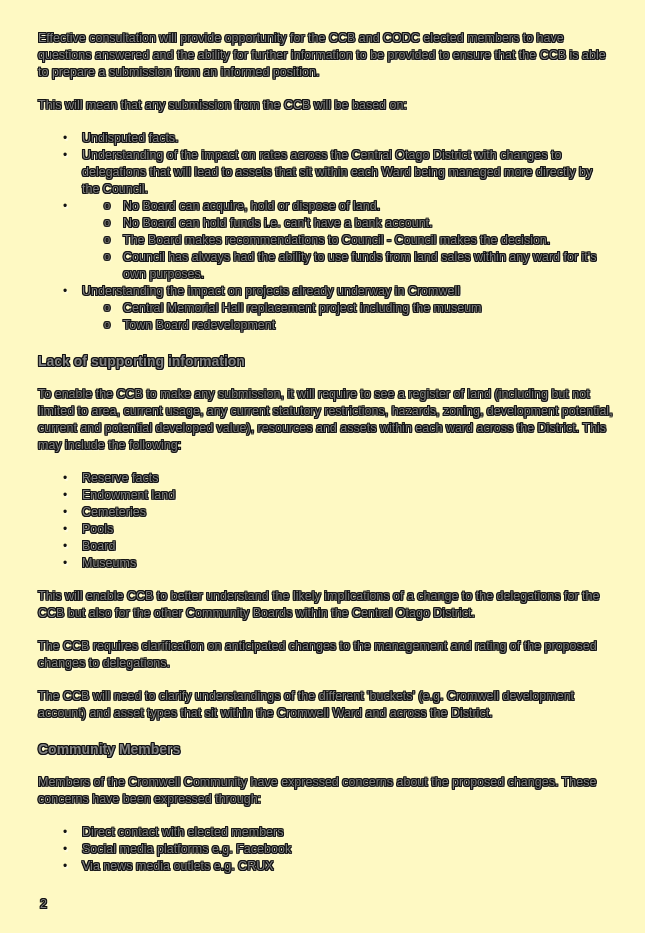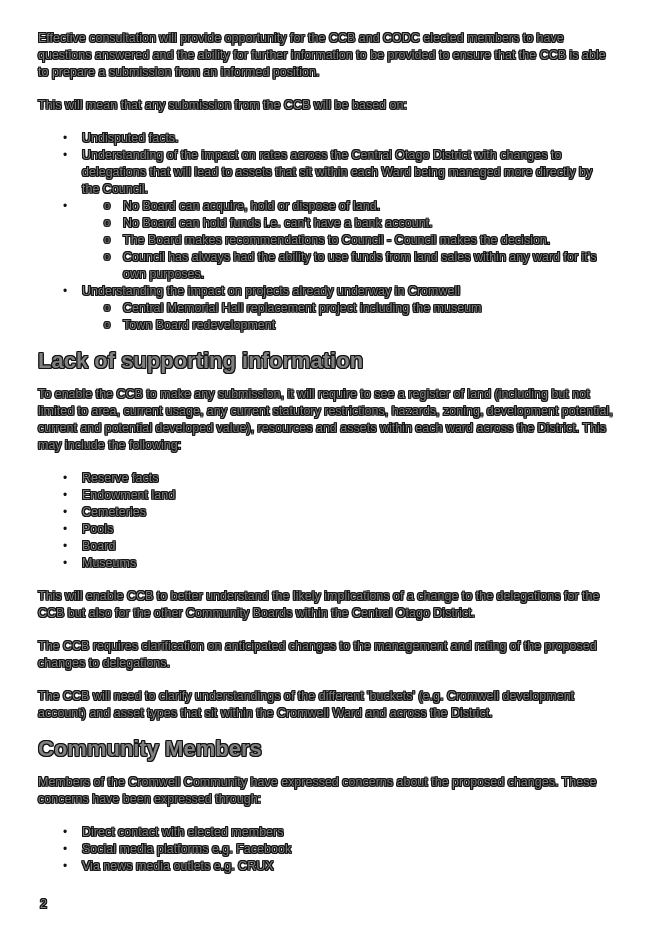--- a/index.html
+++ b/index.html
@@ -12,39 +12,39 @@
     background: #818181;
     overflow: hidden;
   }
   .page {
     position: relative;
     width: 645px;
     height: 933px;
     font-family: "Liberation Sans", sans-serif;
     font-size: 12.5px;
     line-height: 17px;
-    background: #ffffff;
+    background: #fef9c3;
   }
   .content {
     padding: 30px 32px 0 38px;
   }
   
   .emb {
     color: #818181;
     text-shadow:
       -1px -1px 0 #131313, 0 -1px 0 #131313, 1px -1px 0 #131313,
       -1px  0  0 #131313,               1px  0  0 #131313,
       -1px  1px 0 #131313, 0  1px 0 #131313, 1px  1px 0 #131313,
        2px  2px 1px rgba(255,255,255,0.5);
   }
   .para {
     margin: 0 0 16px 0;
   }
   .heading {
-    font-size: 22px;
+    font-size: 14px;
     font-weight: bold;
     line-height: 22px;
     margin: 10px 0 14px 0;
   }
   .list {
     margin: 0 0 16px 0;
   }
   .li1 {
     position: relative;
     padding-left: 44px;

